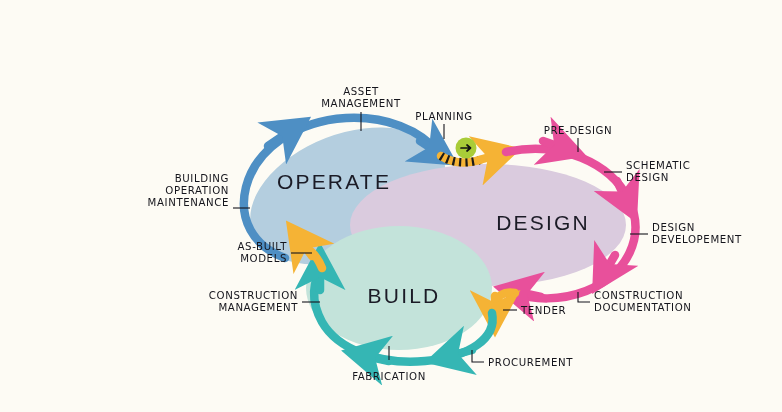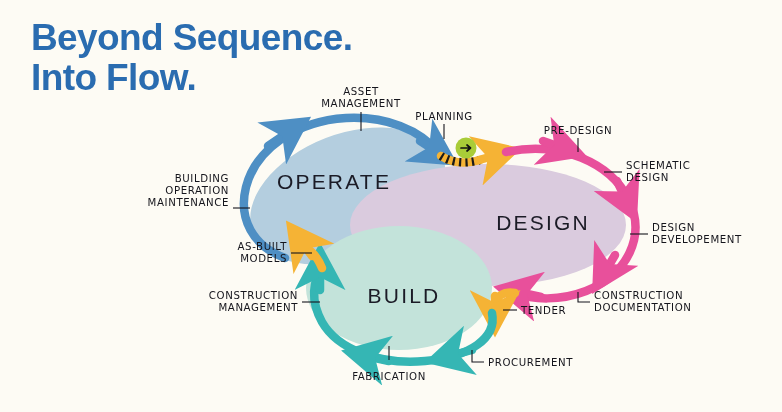--- a/index.html
+++ b/index.html
@@ -51,22 +51,20 @@
     stroke: #15151c;
     stroke-width: 1.1;
     fill: none;
   }
 </style>
 </head>
 <body>
 
 <div id="page">
 
-  <div id="headline" style="white-space: pre-line;">Beyond Sequence.
-Into Flow.</div>
 
   <svg id="diagram" width="782" height="412" viewBox="0 0 782 412">
 
     <defs>
       <marker id="ah-blue" markerWidth="6" markerHeight="6" refX="2.6" refY="3" orient="auto">
         <path d="M0,0 L5.6,3 L0,6 L1.5,3 Z" fill="#4e8fc4"></path>
       </marker>
       <marker id="ah-pink" markerWidth="6" markerHeight="6" refX="2.6" refY="3" orient="auto">
         <path d="M0,0 L5.6,3 L0,6 L1.5,3 Z" fill="#e8509b"></path>
       </marker>

